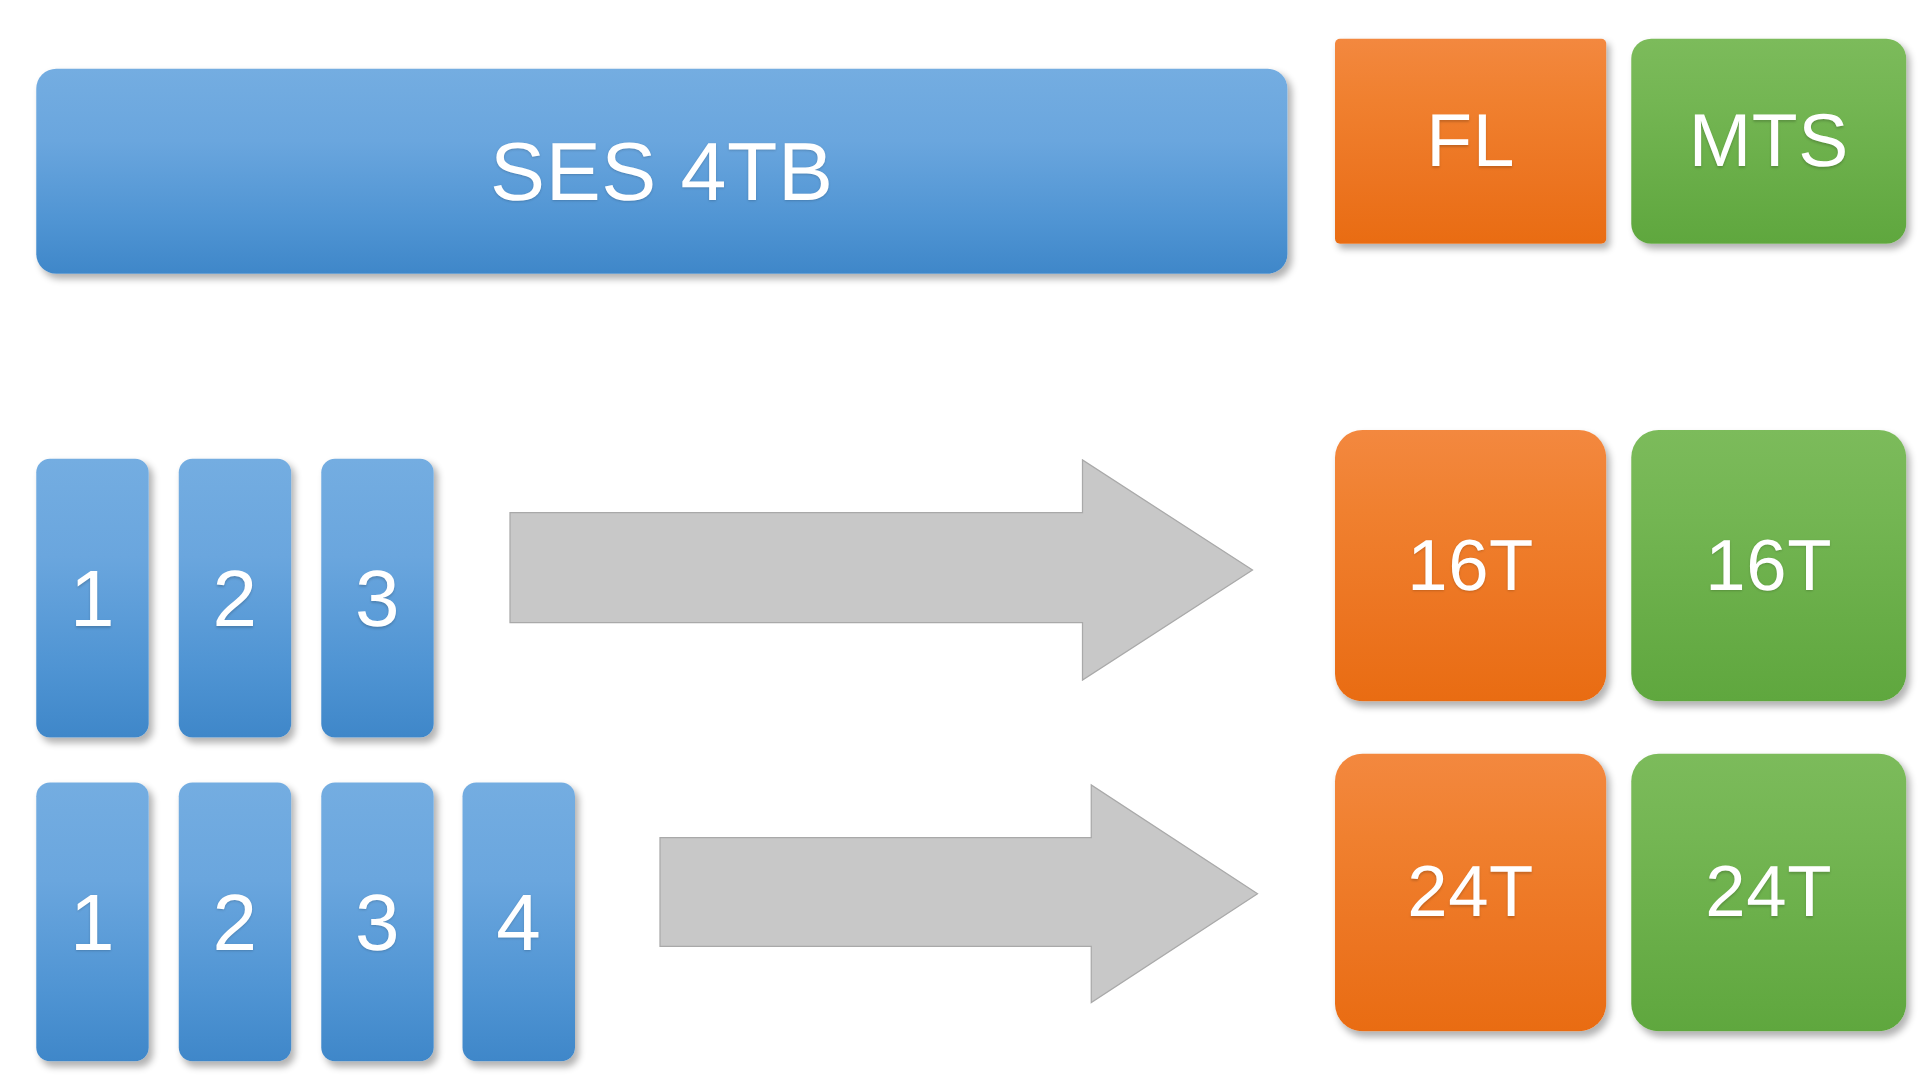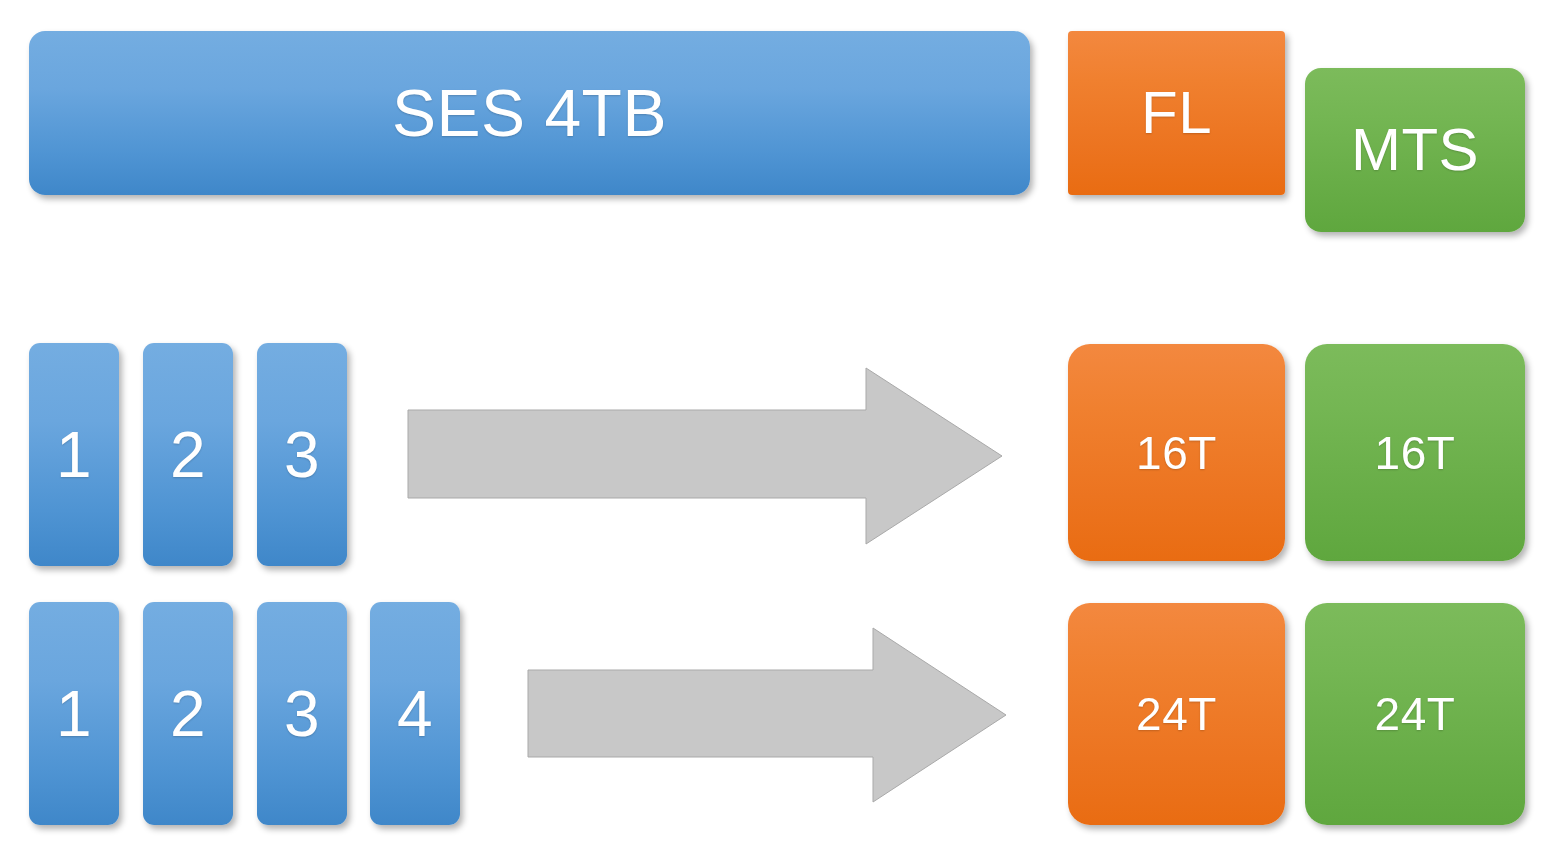--- a/index.html
+++ b/index.html
@@ -33,20 +33,21 @@
     line-height: 1;
     font-weight: 300;
     letter-spacing: 0.5px;
     text-shadow: 0 1px 2px rgba(0,0,0,0.18);
   }
 
   
   .theme-blue {
     background: linear-gradient(to bottom, #74ade1 0%, #6aa6de 35%, #4f94d3 75%, #3f87c9 100%);
     box-shadow: 3px 4px 6px rgba(0,0,0,0.30);
+    margin-top: 24px;
   }
   .theme-orange {
     background: linear-gradient(to bottom, #f3883f 0%, #f0802f 30%, #ec7420 70%, #e96c12 100%);
     box-shadow: 3px 4px 6px rgba(0,0,0,0.30);
   }
   .theme-green {
     background: linear-gradient(to bottom, #7cbb5b 0%, #74b653 30%, #68ad47 70%, #5fa73e 100%);
     box-shadow: 3px 4px 6px rgba(0,0,0,0.30);
   }
 
@@ -66,39 +67,38 @@
     width: 217px;
     height: 164px;
     border-radius: 4px;
   }
   #header-mts {
     left: 1305px;
     top: 31px;
     width: 220px;
     height: 164px;
     border-radius: 16px;
-    margin-top: 37px;
   }
   #header-fl .tile-label,
   #header-mts .tile-label { font-size: 60px; }
 
   
   .block {
     width: 90px;
     height: 223px;
     border-radius: 11px;
   }
   .block .tile-label { font-size: 64px; }
 
   
   .result {
     width: 217px;
     border-radius: 22px;
   }
-  .result .tile-label { font-size: 46px; }
+  .result .tile-label { font-size: 58px; }
 
   
   .arrow {
     position: absolute;
     overflow: visible;
   }
   .arrow polygon {
     fill: #c8c8c8;
     stroke: #a9a9a9;
     stroke-width: 1;

